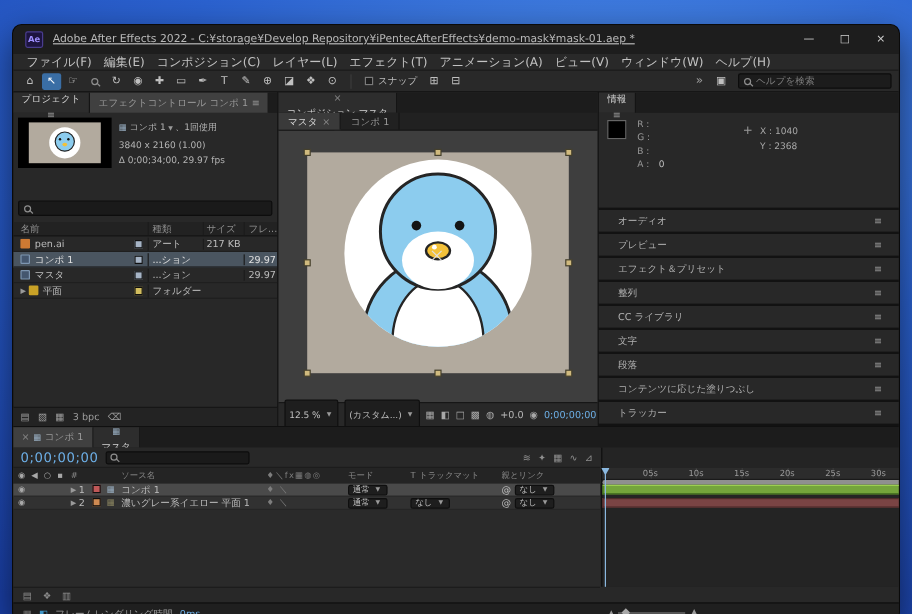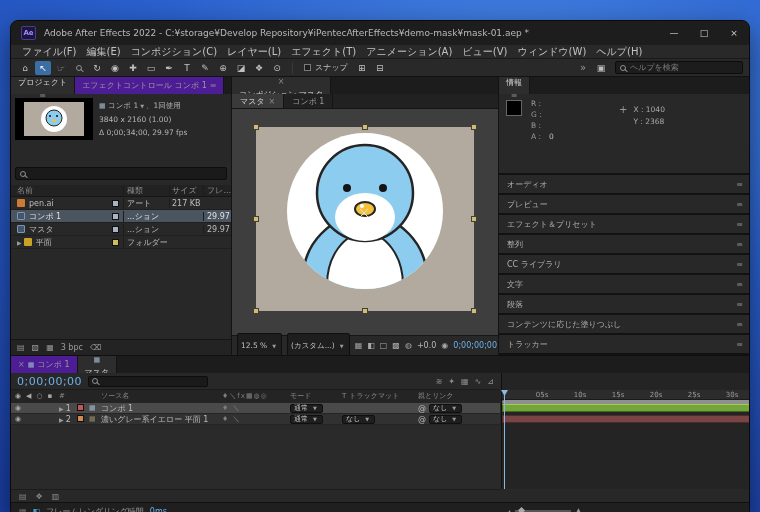--- a/index.html
+++ b/index.html
@@ -7,21 +7,21 @@
   body { font-family:"DejaVu Sans","Liberation Sans",sans-serif; font-size:9px; color:#c4c4c4; }
   .desktop { position:relative; width:760px; height:512px; overflow:hidden;
     background: radial-gradient(120% 95% at 68% 18%, #4a8ae8 0%, #2b62d0 42%, #1a3fa6 100%); }
   .window { position:absolute; left:10px; top:20px; width:740px; height:498px; background:#232323;
     border-radius:8px; overflow:hidden; border:1px solid #0a0a0a; box-shadow:0 10px 30px rgba(0,0,0,.55); }
 
   
   .titlebar { height:24px; background:#1d1d1d; display:flex; align-items:center; padding-left:10px; color:#b9b9b9; font-size:9px; }
   .ae-logo { width:15px; height:14px; background:#1d1440; color:#9f8fff; font-size:7px; font-weight:bold;
     display:flex; align-items:center; justify-content:center; border-radius:2px; margin-right:8px; border:1px solid #4a3d8f; }
-  .title-text { white-space:nowrap; overflow:hidden; }
+  .title-text { white-space:nowrap; overflow:hidden;text-decoration:underline; }
   .win-controls { margin-left:auto; display:flex; height:100%; }
   .win-btn { width:30px; display:flex; align-items:center; justify-content:center; color:#cfcfcf; font-size:9px; }
 
   
   .menubar { height:14px; background:#292929; display:flex; align-items:center; padding-left:6px; font-size:10px; color:#c2c2c2; border-bottom:1px solid #1a1a1a; }
   .menu-item { padding:0 5px; }
   .toolbar { height:18px; background:#292929; display:flex; align-items:center; padding:0 6px; gap:2px; border-bottom:1px solid #121212; color:#c6c6c6; }
   .tool { width:16px; height:14px; display:flex; align-items:center; justify-content:center; font-size:9px; color:#c0c0c0; }
   .tool.active { background:#3a6ea5; border-radius:2px; color:#fff; }
   .tb-sep { width:1px; height:12px; background:#3a3a3a; margin:0 5px; }
@@ -33,21 +33,21 @@
     display:flex; align-items:center; gap:4px; padding:0 4px; margin-left:4px; }
   .help-search input { background:transparent; border:none; outline:none; color:#bbb; font-size:8px; width:100px; font-family:inherit; }
   .help-search input::placeholder { color:#7e7e7e; }
   .mag { position:relative; width:6px; height:6px; border:1px solid #8e8e8e; border-radius:50%; display:inline-block; flex:none; }
   .mag::after { content:""; position:absolute; width:4px; height:1px; background:#8e8e8e; transform:rotate(45deg); right:-3px; bottom:-1px; }
 
   
   .main { position:absolute; top:56px; left:0; width:740px; height:278px; background:#121212; }
   .panel { position:absolute; background:#282828; overflow:hidden; }
   .tabbar { height:17px; background:#1c1c1c; display:flex; font-size:8px; color:#9a9a9a; align-items:stretch; }
-  .tab { display:flex; align-items:center; gap:3px; padding:0 7px; background:#4c1d95; border-right:1px solid #141414; white-space:nowrap; }
+  .tab { display:flex; align-items:center; gap:3px; padding:0 7px; background:#404040; border-right:1px solid #141414; white-space:nowrap; }
   .tab.active { background:#2d2d2d; color:#d2d2d2;flex-direction:column; }
   .burger { color:#8a8a8a; font-size:8px; }
   .x { color:#8a8a8a; font-size:8px; }
   .arr { font-size:5px; color:#9a9a9a; margin:0 2px; }
 
   
   .proj-info { position:absolute; top:21px; left:4px; display:flex; gap:6px; }
   .thumb { width:78px; height:42px; background:#000; position:relative; flex:none; }
   .thumb-comp { position:absolute; left:9px; top:4px; width:60px; height:34px; background:#b2aa9e; }
   .thumb-circle { position:absolute; left:50%; top:50%; width:26px; height:26px; background:#fff; border-radius:50%; transform:translate(-50%,-50%); }
@@ -90,21 +90,21 @@
   .cicon { font-size:8px; color:#a8a8a8; }
   .time-blue { color:#6db0e8; }
 
   
   .info-swatch { position:absolute; left:7px; top:23px; width:16px; height:16px; background:#000; border:1px solid #666; }
   .info-ch { position:absolute; left:32px; top:21px; font-size:7.5px; color:#9a9a9a; line-height:11px; }
   .info-ch .val { margin-left:8px; color:#c0c0c0; }
   .info-xy { position:absolute; left:120px; top:27px; display:flex; gap:6px; font-size:7.5px; color:#a8a8a8; line-height:12px; }
   .plus { color:#9a9a9a; font-size:10px; }
   .sidebar-bar { position:absolute; left:488px; width:252px; height:18px; background:#282828; display:flex; align-items:center;
-    justify-content:space-between; padding:0 8px; font-size:8px; color:#b0b0b0; }
+    justify-content:space-between; padding:0 16px; font-size:8px; color:#b0b0b0; }
 
   
   .tl { position:absolute; top:334px; left:0; width:740px; height:147px; background:#282828; border-top:1px solid #101010; }
   .tl-toolrow { position:absolute; top:17px; left:0; width:489px; height:17px; background:#282828; display:flex; align-items:center; gap:6px; padding-left:6px; border-bottom:1px solid #1c1c1c; }
   .tl-time { font-size:11px; color:#6db0e8; letter-spacing:.5px; }
   .tl-search { width:120px; height:11px; background:#1a1a1a; border:1px solid #0d0d0d; border-radius:2px; display:flex; align-items:center; gap:3px; padding:0 3px; }
   .tl-search input { background:transparent; border:none; outline:none; width:95px; color:#bbb; font-size:7.5px; }
   .tl-toolicons { margin-left:auto; display:flex; gap:6px; padding-right:6px; font-size:8px; color:#8f8f8f; }
   .tl-left { position:absolute; top:34px; left:0; width:489px; height:99px; background:#2a2a2a; }
   .tl-row { display:flex; align-items:center; height:11px; font-size:8px; color:#bcbcbc; background:#313131; border-bottom:1px solid #252525; }

